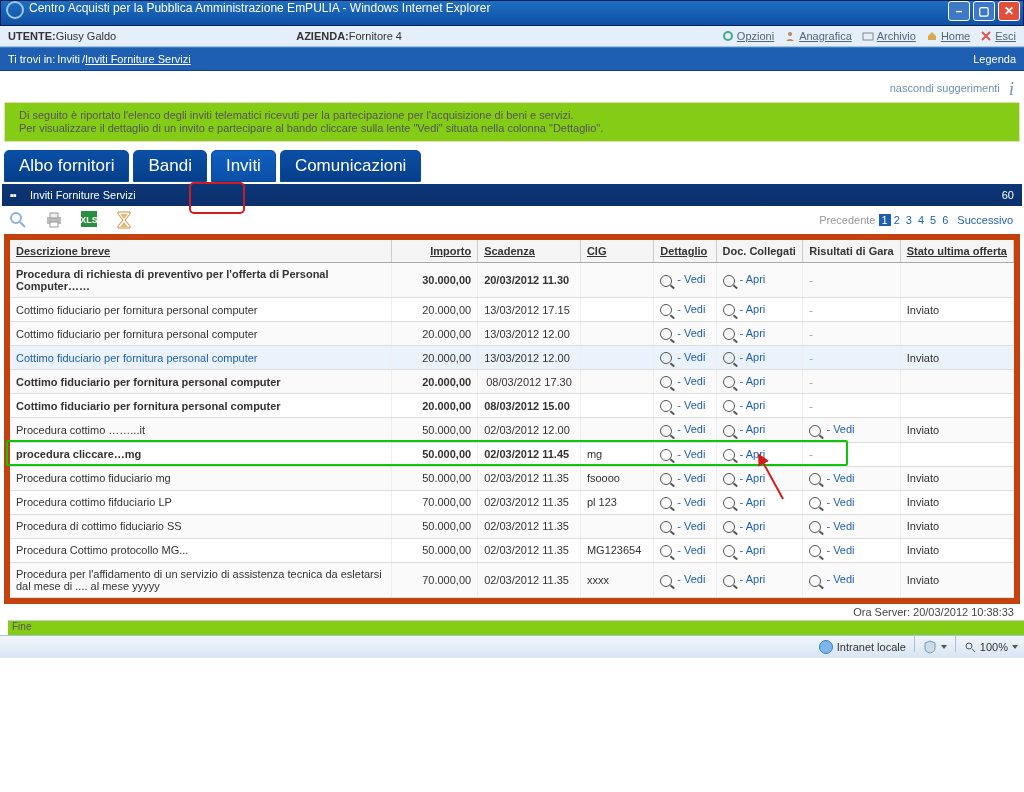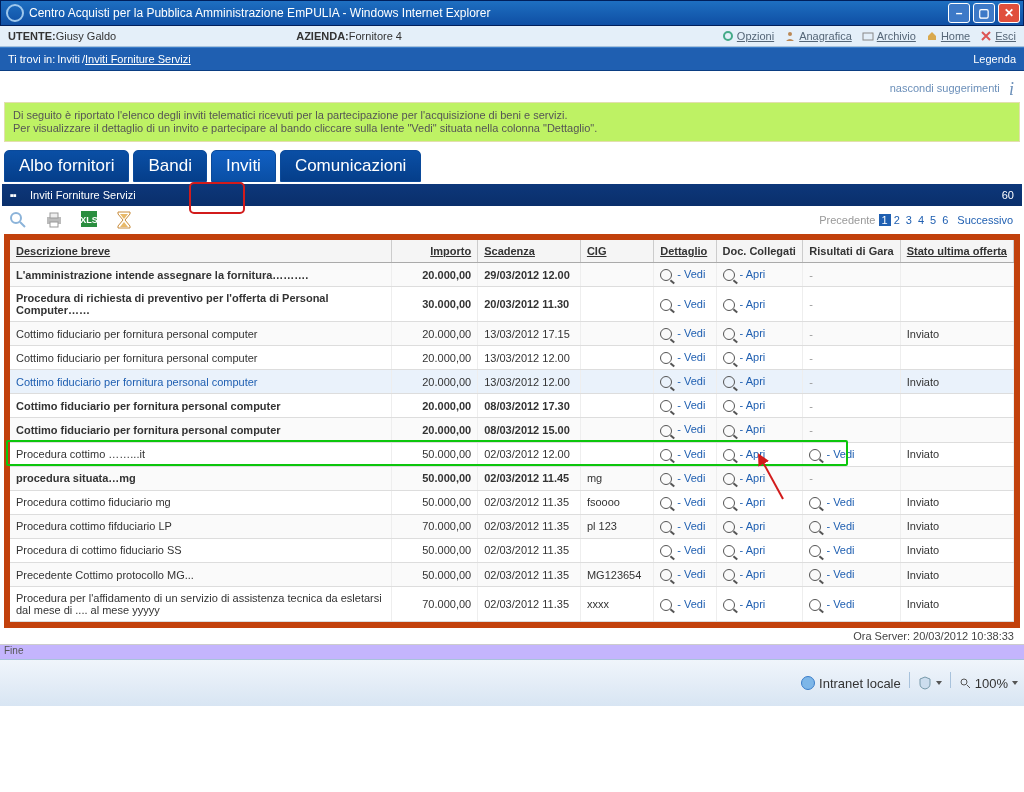--- a/index.html
+++ b/index.html
@@ -1,38 +1,38 @@
 <!DOCTYPE html>
 <html><head>
 <meta charset="utf-8">
 <style>
 html,body{margin:0;padding:0;font-family:Tahoma,Verdana,sans-serif;font-size:11px;background:#fff;width:1024px;height:792px;overflow:hidden;}
 
-.titlebar{background:linear-gradient(#1e6fc1,#0f4fa4);height:24px;display:flex;align-items:center;color:#fff;font-size:12px;border:1px solid #001f5b;}
+.titlebar{background:linear-gradient(#1e6fc1,#0f4fa4);height:24px;display:flex;align-items:flex-start;color:#fff;font-size:12px;border:1px solid #001f5b;}
 .titlebar .ticon{width:14px;height:14px;margin:0 5px;border-radius:50%;border:2px solid #9ec7ec;}
 .titlebar .spacer{flex:1;}
 .winbtn{width:20px;height:18px;margin-right:3px;border:1px solid #fff;border-radius:3px;display:flex;align-items:center;justify-content:center;font-weight:bold;font-size:12px;}
 .minbtn{background:#3d79c7;}
 .maxbtn{background:#3d79c7;}
 .closebtn{background:#e04f3c;}
 
 .headerbar{background:#e4eff9;height:20px;display:flex;align-items:center;padding:0 8px;border-bottom:1px solid #a8c2dc;color:#333;}
 .headerbar .lbl{color:#333;}
 .headerbar .val{margin-right:40px;}
 .headerbar .spacer{flex:1;}
 .hlink{margin-left:10px;color:#567;text-decoration:underline;cursor:pointer;display:flex;align-items:center;gap:3px;}
 .hlink .icn{width:12px;height:12px;display:inline-block;}
 
 .breadbar{background:#1f5fb1;color:#fff;height:22px;display:flex;align-items:center;padding:0 8px;border-top:1px solid #3a7dc9;border-bottom:1px solid #0b3e82;}
 .breadbar a{color:#fff;text-decoration:underline;}
 .breadbar .spacer{flex:1;}
 .tiprow{text-align:right;padding:8px 10px 2px 0;color:#6b8fb9;}
 .tiprow i{font-style:italic;font-family:Georgia,serif;font-size:18px;color:#6b8fb9;vertical-align:middle;}
 
-.infobox{background:#bef264;border:1px solid #e2dfae;padding:6px 8px;color:#555;line-height:13px;margin:0 4px 8px 4px;}
+.infobox{background:#84cc16;border:1px solid #e2dfae;padding:6px 14px;color:#555;line-height:13px;margin:0 4px 8px 4px;}
 
 .tabrow{display:flex;gap:4px;padding:0 4px;margin-bottom:2px;}
 .tab{background:linear-gradient(#0a4fa5,#053e8a);color:#fff;padding:5px 14px;border-radius:5px 5px 0 0;border:1px solid #0b4a9a;cursor:pointer;font-size:17px;}
 .tab.sel{background:linear-gradient(#1160c3,#0a4fa5);}
 .tab-highlight{position:absolute;border:2px solid #d21b1b;border-radius:5px;width:52px;height:28px;margin-left:189px;margin-top:-2px;pointer-events:none;}
 
 .sectionbar{background:linear-gradient(#0d377a,#0a2f6b);color:#fff;height:22px;display:flex;align-items:center;padding:0 8px;margin:0 2px;}
 .sectionbar .sicn{width:14px;height:12px;display:inline-block;color:#fff;margin-right:6px;letter-spacing:-1px;}
 .sectionbar .spacer{flex:1;}
 
@@ -52,23 +52,23 @@
 table.data tr:nth-child(odd) td{background:#fafafa;}
 table.data tr.bluerow td{background:#eaf2fb;}
 table.data .num{text-align:right;}
 .action{color:#1f5fb1;cursor:pointer;white-space:nowrap;}
 .action .mag{display:inline-block;width:10px;height:10px;border:1.5px solid #555;border-radius:50%;position:relative;vertical-align:middle;margin-right:2px;}
 .action .mag:after{content:"";position:absolute;width:5px;height:1.5px;background:#555;bottom:-2px;right:-4px;transform:rotate(40deg);}
 .dash{color:#999;text-align:center;}
 .greenbox{position:absolute;border:2px solid #0cc60c;border-radius:2px;pointer-events:none;}
 
 .srvtime{text-align:right;padding:2px 10px;color:#444;font-size:11px;}
-.finebar{height:14px;background:#c4b5fd;border-top:1px solid #ccc;padding:0 4px;font-size:10px;color:#555;}
-
-.statusbar{height:22px;background:linear-gradient(#f0f5fb,#d8e5f3);border-top:1px solid #a8c2dc;display:flex;padding:12px 6px;font-size:13px;color:#333;}
+.finebar{height:14px;background:#84cc16;border-top:1px solid #ccc;padding:0 4px;font-size:10px;color:#555;margin-left:8px;}
+
+.statusbar{height:22px;background:linear-gradient(#f0f5fb,#d8e5f3);border-top:1px solid #a8c2dc;display:flex;padding:0 6px;font-size:11px;color:#333;}
 .statusbar .spacer{flex:1;}
 .statusbar .divider{width:1px;height:16px;background:#a8c2dc;margin:0 8px;}
 .statusbar .seg{display:flex;align-items:center;gap:4px;}
 .globe{width:12px;height:12px;border-radius:50%;background:#7db6e8;border:1px solid #3a7dc9;display:inline-block;}
 .caret{display:inline-block;width:0;height:0;border-left:3px solid transparent;border-right:3px solid transparent;border-top:4px solid #555;}
 
 .mainarea{position:relative;}
 
 svg{display:block;}
 </style>
@@ -215,30 +215,20 @@
           <th style="width:100px;">Scadenza</th>
           <th style="width:62px;">CIG</th>
           <th style="width:50px;">Dettaglio</th>
           <th class="nodec" style="width:74px;">Doc. Collegati</th>
           <th class="nodec" style="width:80px;">Risultati di Gara</th>
           <th style="width:60px;">Stato ultima offerta</th>
         </tr>
       </thead>
       <tbody id="tbody">
           <tr>
-            <td style="font-weight:bold;">L'amministrazione intende assegnare la fornitura……….</td>
-            <td class="num" style="font-weight:bold;">20.000,00</td>
-            <td style="font-weight:bold;">29/03/2012 12.00</td>
-            <td></td>
-            <td><span class="action"><span class="mag"></span> - Vedi</span></td>
-            <td><span class="action"><span class="mag"></span> - Apri</span></td>
-            <td><span class="dash">-</span></td>
-            <td></td>
-          </tr>
-          <tr>
             <td style="font-weight:bold;">Procedura di richiesta di preventivo per l'offerta di Personal Computer……</td>
             <td class="num" style="font-weight:bold;">30.000,00</td>
             <td style="font-weight:bold;">20/03/2012 11.30</td>
             <td></td>
             <td><span class="action"><span class="mag"></span> - Vedi</span></td>
             <td><span class="action"><span class="mag"></span> - Apri</span></td>
             <td><span class="dash">-</span></td>
             <td></td>
           </tr>
           <tr>
@@ -267,21 +257,21 @@
             <td style="">13/03/2012 12.00</td>
             <td></td>
             <td><span class="action"><span class="mag"></span> - Vedi</span></td>
             <td><span class="action"><span class="mag"></span> - Apri</span></td>
             <td><span class="dash">-</span></td>
             <td>Inviato</td>
           </tr>
           <tr>
             <td style="font-weight:bold;">Cottimo fiduciario per fornitura personal computer</td>
             <td class="num" style="font-weight:bold;">20.000,00</td>
-            <td style="font-weight:bold;">08/03/2012 17.30</td>
+            <td style="font-weight:normal;text-align:center;">08/03/2012 17.30</td>
             <td></td>
             <td><span class="action"><span class="mag"></span> - Vedi</span></td>
             <td><span class="action"><span class="mag"></span> - Apri</span></td>
             <td><span class="dash">-</span></td>
             <td></td>
           </tr>
           <tr>
             <td style="font-weight:bold;">Cottimo fiduciario per fornitura personal computer</td>
             <td class="num" style="font-weight:bold;">20.000,00</td>
             <td style="font-weight:bold;">08/03/2012 15.00</td>
@@ -295,21 +285,21 @@
             <td style="">Procedura cottimo ……...it</td>
             <td class="num" style="">50.000,00</td>
             <td style="">02/03/2012 12.00</td>
             <td></td>
             <td><span class="action"><span class="mag"></span> - Vedi</span></td>
             <td><span class="action"><span class="mag"></span> - Apri</span></td>
             <td><span class="action"><span class="mag"></span> - Vedi</span></td>
             <td>Inviato</td>
           </tr>
           <tr>
-            <td style="font-weight:bold;">procedura situata…mg</td>
+            <td style="font-weight:bold;">procedura cliccare…mg</td>
             <td class="num" style="font-weight:bold;">50.000,00</td>
             <td style="font-weight:bold;">02/03/2012 11.45</td>
             <td>mg</td>
             <td><span class="action"><span class="mag"></span> - Vedi</span></td>
             <td><span class="action"><span class="mag"></span> - Apri</span></td>
             <td><span class="dash">-</span></td>
             <td></td>
           </tr>
           <tr>
             <td style="">Procedura cottimo fiduciario mg</td>
@@ -335,21 +325,21 @@
             <td style="">Procedura di cottimo fiduciario SS</td>
             <td class="num" style="">50.000,00</td>
             <td style="">02/03/2012 11.35</td>
             <td></td>
             <td><span class="action"><span class="mag"></span> - Vedi</span></td>
             <td><span class="action"><span class="mag"></span> - Apri</span></td>
             <td><span class="action"><span class="mag"></span> - Vedi</span></td>
             <td>Inviato</td>
           </tr>
           <tr>
-            <td style="">Precedente Cottimo protocollo MG...</td>
+            <td style="">Procedura Cottimo protocollo MG...</td>
             <td class="num" style="">50.000,00</td>
             <td style="">02/03/2012 11.35</td>
             <td>MG123654</td>
             <td><span class="action"><span class="mag"></span> - Vedi</span></td>
             <td><span class="action"><span class="mag"></span> - Apri</span></td>
             <td><span class="action"><span class="mag"></span> - Vedi</span></td>
             <td>Inviato</td>
           </tr>
           <tr>
             <td style="">Procedura per l'affidamento di un servizio di assistenza tecnica da esletarsi dal mese di .... al mese yyyyy</td>

